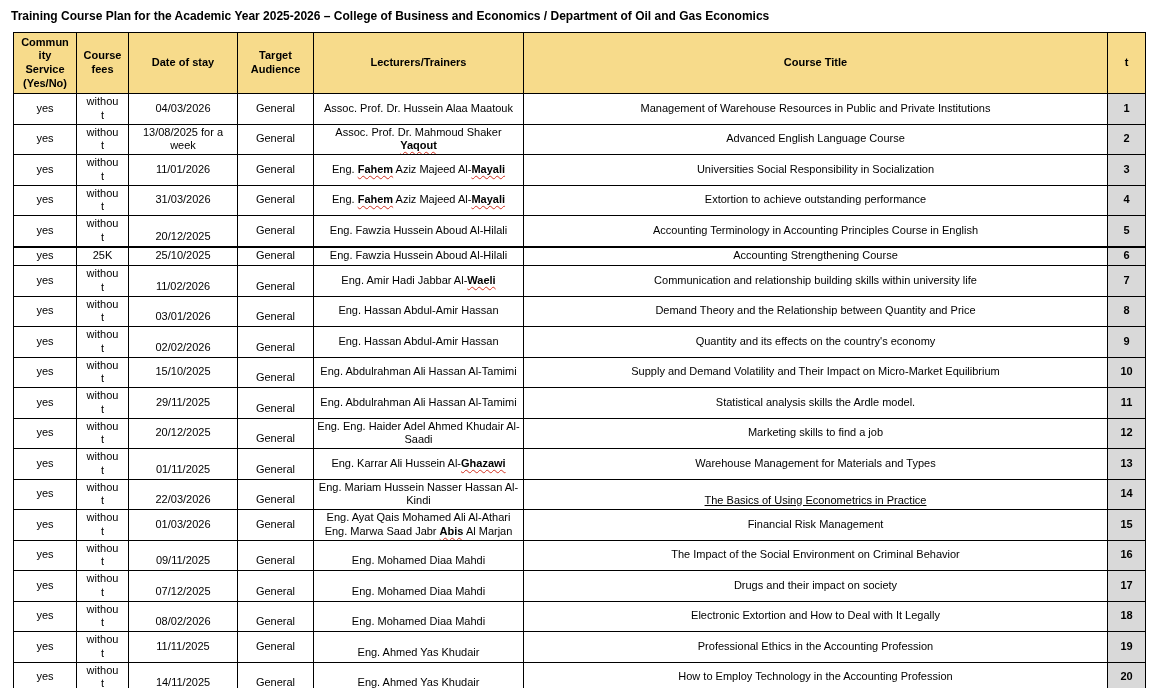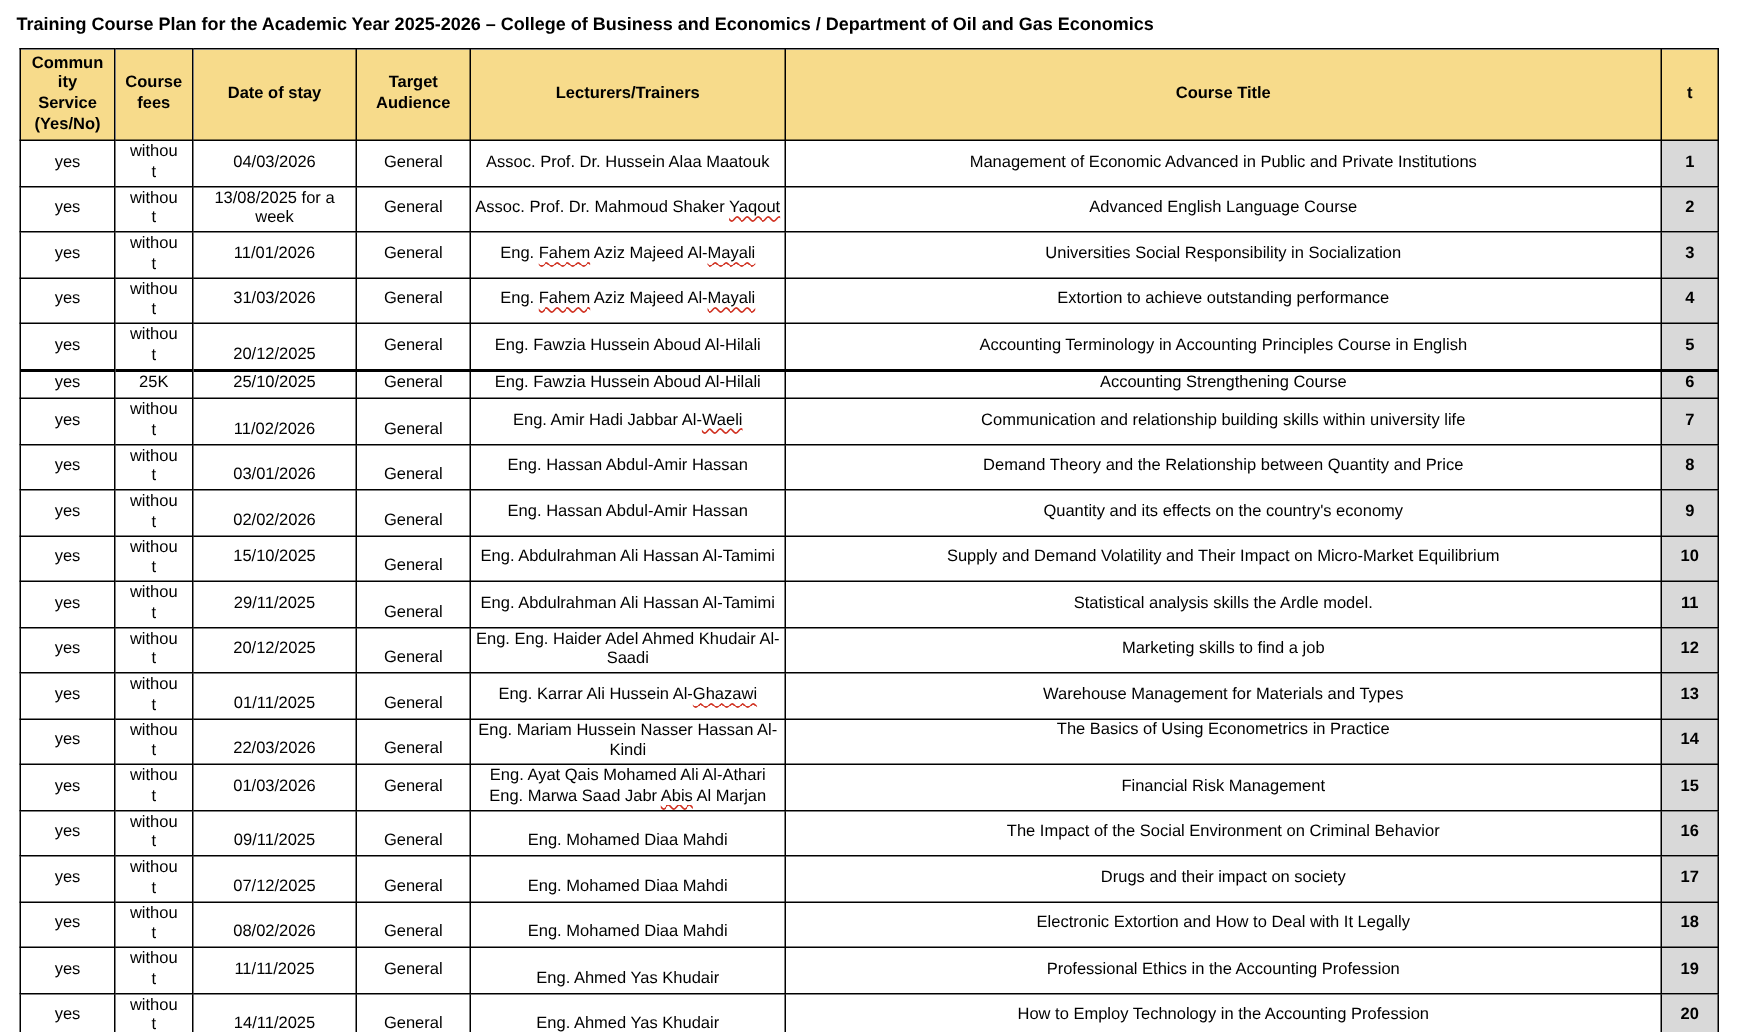--- a/index.html
+++ b/index.html
@@ -6,22 +6,22 @@
   body{width:1158px;height:688px;font-family:"Liberation Sans",sans-serif;overflow:hidden;}
   .title{font-weight:bold;font-size:12px;padding:9px 6px 9px 11px;letter-spacing:0;}
   table{border-collapse:collapse;table-layout:fixed;margin-left:13px;width:1132px;}
   th,td{border:1px solid #000;font-size:11px;line-height:1.25;text-align:center;vertical-align:middle;padding:1px 2px;white-space:pre-line;overflow:hidden;}
   thead th{background:var(--hdr-bg,#f7db8b);font-weight:bold;height:58px;}
   tbody tr{height:29px;}
   tbody tr.short{height:19px;}
   tbody tr.thick-top td{border-top:2px solid #000;}
   td.num{background:var(--num-bg,#d9d9d9);font-weight:bold;}
   td.vb{vertical-align:bottom;padding-bottom:2px;}
-  td.vt{vertical-align:top;padding-top:0;}
-  .wavy{text-decoration-line:underline;text-decoration-style:wavy;text-decoration-color:#d03020;text-decoration-thickness:1px;text-underline-offset:2px;}
+  td.vt{vertical-align:top;padding-top:14px;text-decoration:underline;}
+  .wavy{text-decoration-line:underline;text-decoration-style:wavy;text-decoration-color:#d03020;text-decoration-thickness:1px;text-underline-offset:2px;font-weight:bold;}
   col.c1{width:63px}col.c2{width:52px}col.c3{width:109px}col.c4{width:76px}col.c5{width:210px}col.c6{width:584px}col.c7{width:38px}
 </style>
 </head>
 <body>
 
 <div class="title">Training Course Plan for the Academic Year 2025-2026 – College of Business and Economics / Department of Oil and Gas Economics</div>
 
 <table>
   <colgroup>
     <col class="c1">
@@ -49,21 +49,21 @@
     </tr>
   </thead>
   <tbody>
       <tr>
         <td>yes</td>
         <td>withou
 t</td>
         <td>04/03/2026</td>
         <td>General</td>
         <td class="lect">Assoc. Prof. Dr. Hussein Alaa Maatouk</td>
-        <td>Management of Economic Advanced in Public and Private Institutions</td>
+        <td>Management of Warehouse Resources in Public and Private Institutions</td>
         <td class="num">1</td>
       </tr>
       <tr>
         <td>yes</td>
         <td>withou
 t</td>
         <td>13/08/2025 for a week</td>
         <td>General</td>
         <td class="lect">Assoc. Prof. Dr. Mahmoud Shaker <span class="wavy">Yaqout</span></td>
         <td>Advanced English Language Course</td>

